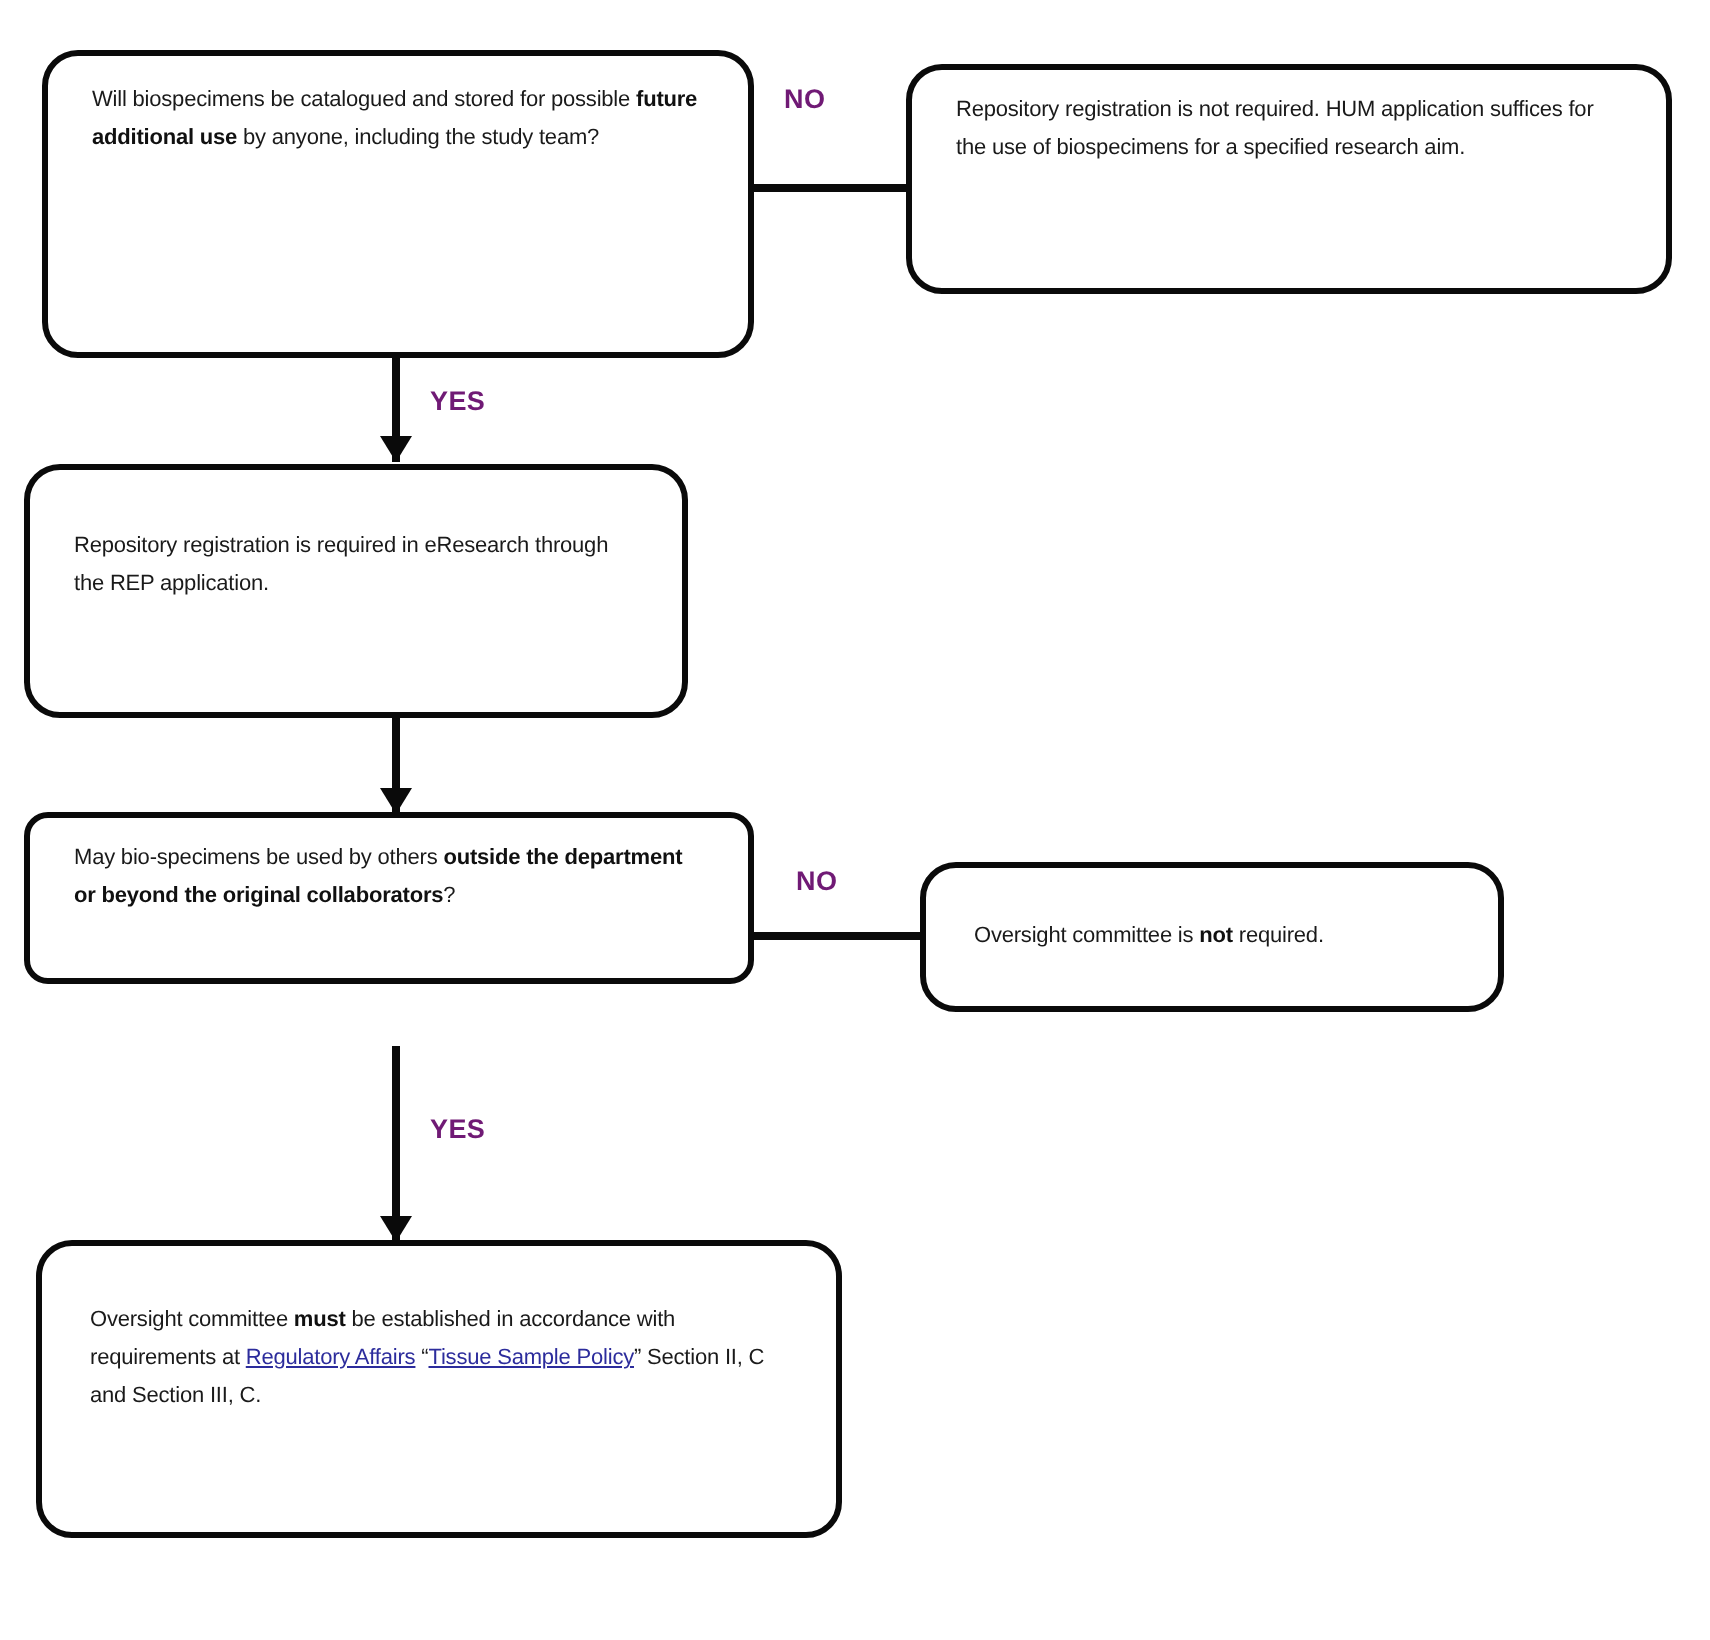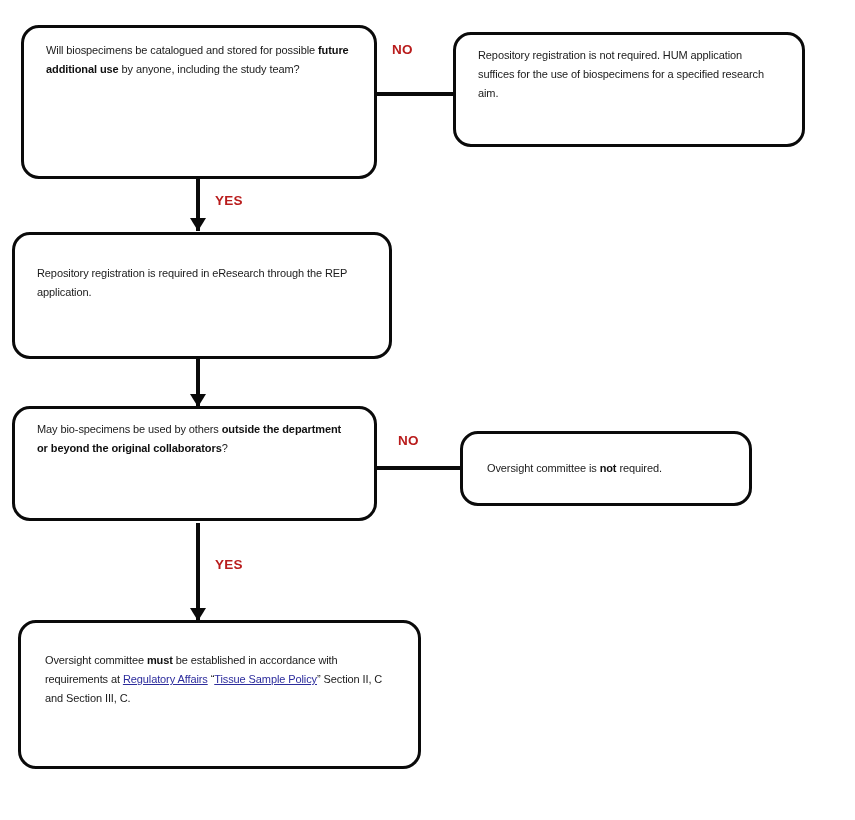--- a/index.html
+++ b/index.html
@@ -46,23 +46,23 @@
   }
   .node a,
   .node .link {
     color: #2c2c9c;
     text-decoration: underline;
     text-underline-offset: 1px;
   }
 
   
   #node-q1      { left: 21px;  top: 25px;  width: 356px; height: 154px; padding: 13px 20px 0 22px; }
-  #node-no1     { left: 453px; top: 32px;  width: 352px; height: 115px; padding: 11px 28px 0 22px; }
-  #node-rep     { left: 12px;  top: 232px; width: 380px; height: 127px; padding: 29px 20px 0 22px; }
-  #node-q2      { left: 12px;  top: 406px; width: 365px; height: 115px; padding: 11px 32px 0 22px; }
+  #node-no1     { left: 453px; top: 32px;  width: 383px; height: 115px; padding: 11px 28px 0 22px; }
+  #node-rep     { left: 12px;  top: 232px; width: 332px; height: 127px; padding: 29px 20px 0 22px; }
+  #node-q2      { left: 12px;  top: 406px; width: 365px; height: 86px; padding: 11px 32px 0 22px; border-radius: 12px; }
   #node-no2     { left: 460px; top: 431px; width: 292px; height: 75px;  padding: 0 18px 0 24px; align-items: center; }
   #node-yes2    { left: 18px;  top: 620px; width: 403px; height: 149px; padding: 28px 20px 0 24px; }
 
   
   .conn {
     position: absolute;
     background: #0a0a0a;
     z-index: 2;
   }
   .conn.v { width: 4px; }
@@ -82,21 +82,21 @@
   .arrowhead.right {
     border-top: 8px solid transparent;
     border-bottom: 8px solid transparent;
     border-left: 13px solid #0a0a0a;
   }
 
   .edge-label {
     position: absolute;
     font-size: 13.5px;
     font-weight: 700;
-    color: #b91c1c;
+    color: #701a75;
     letter-spacing: 0.2px;
     z-index: 4;
     white-space: nowrap;
   }
 
   
   #edge-q1-no-line   { left: 377px; top: 92px;  width: 92px; }
   #edge-q1-no-head   { left: 466px; top: 86px;  }
   #lbl-no1           { left: 392px; top: 42px;  }
 

